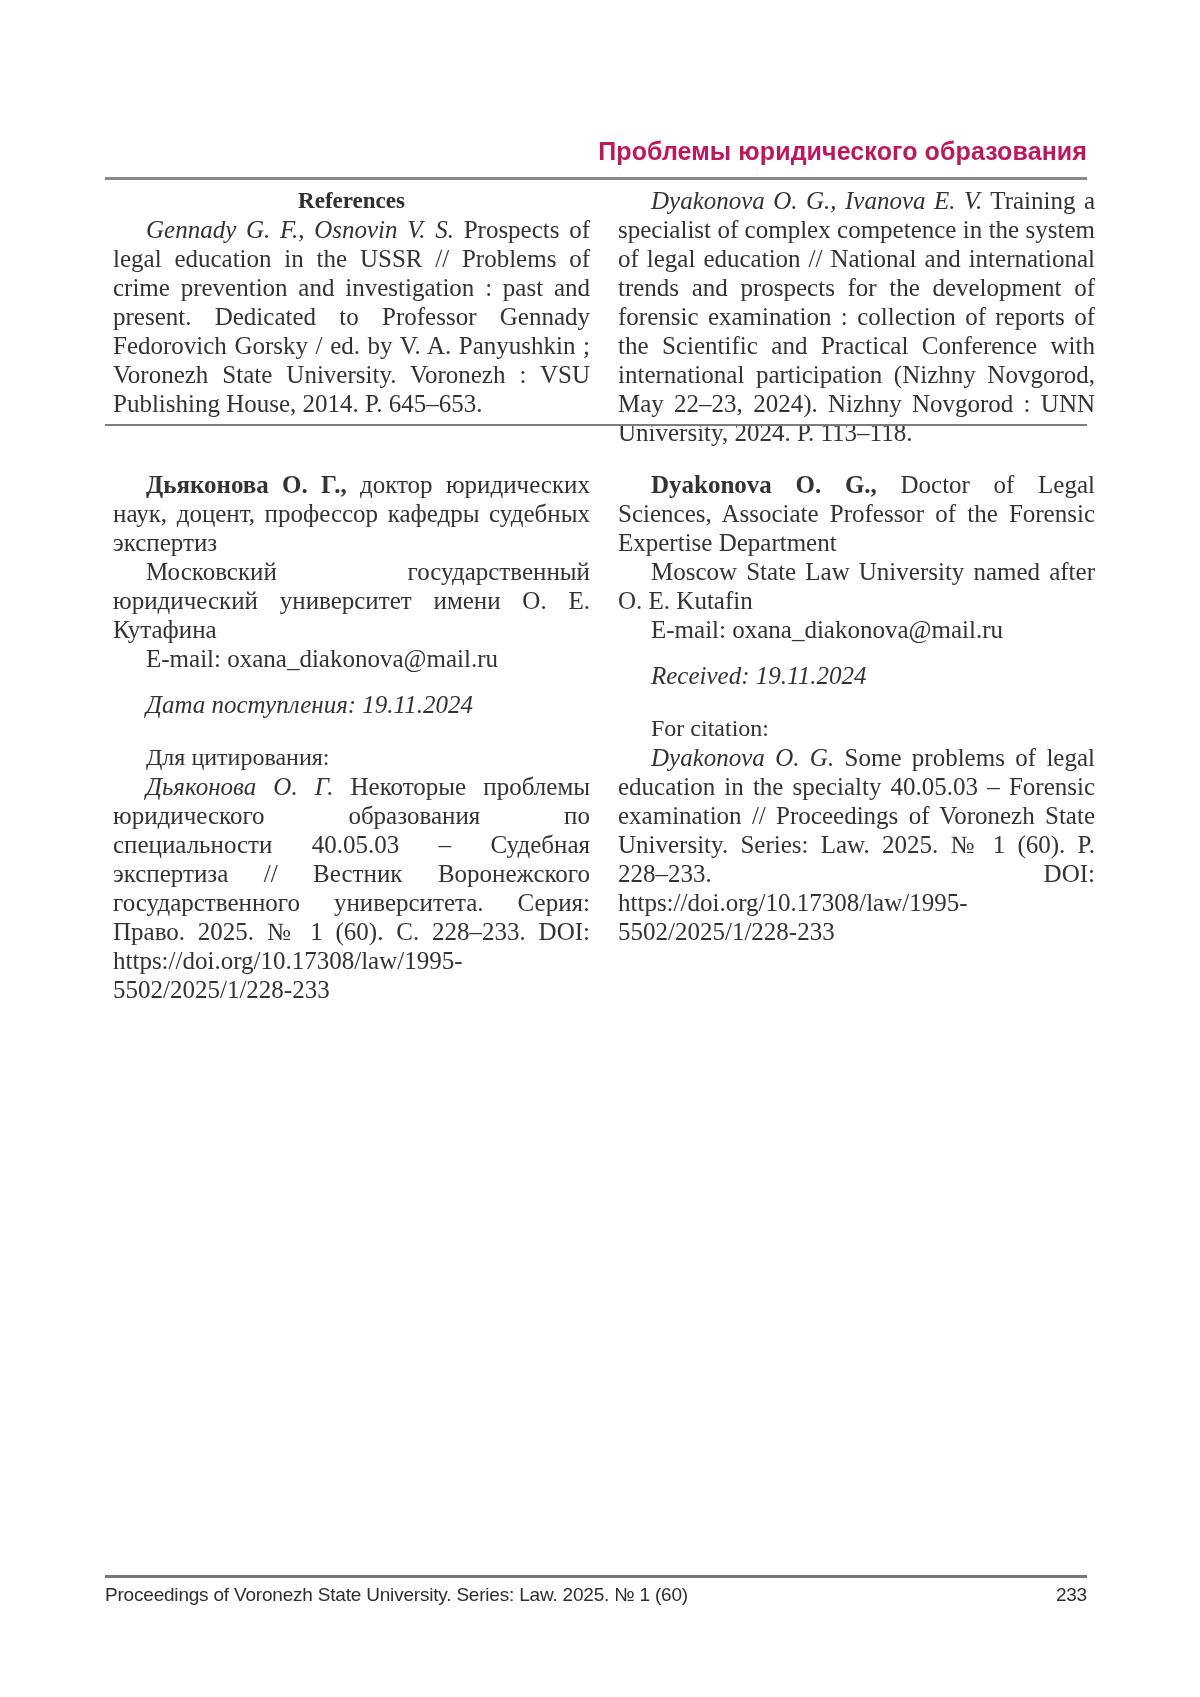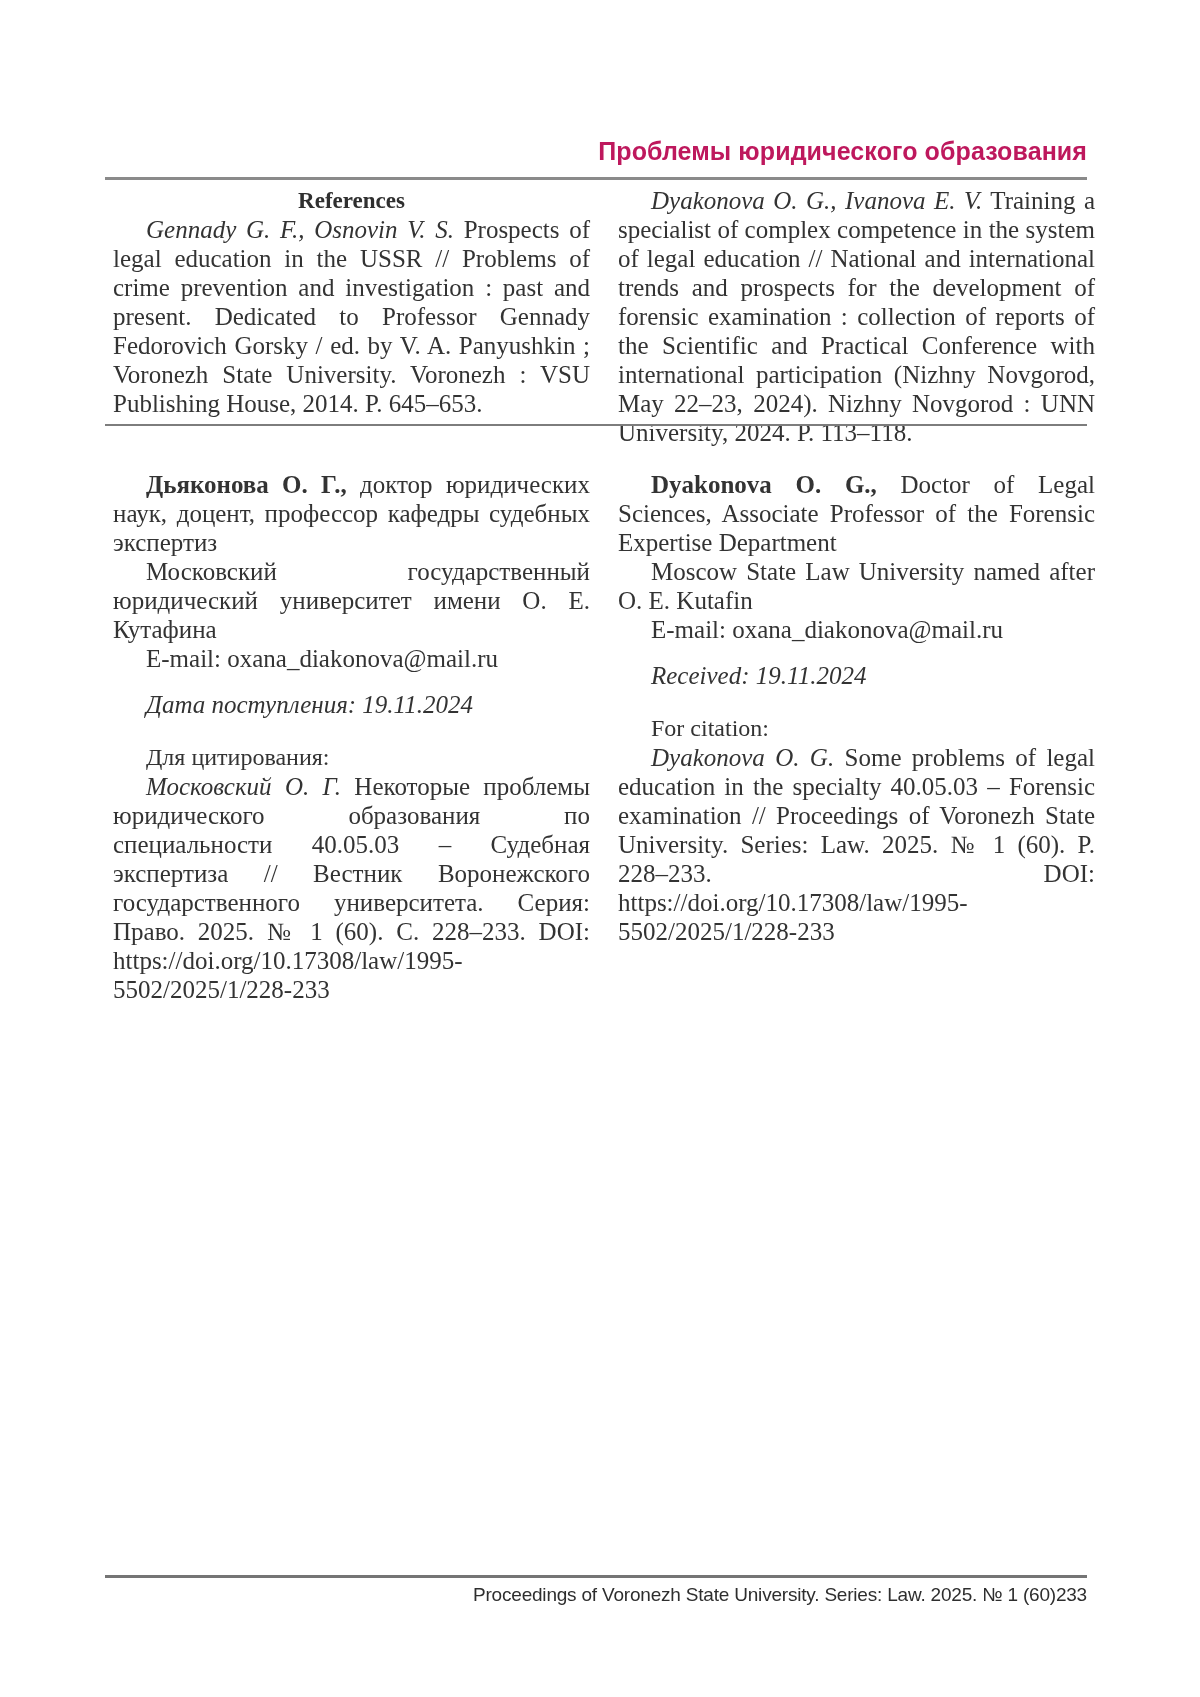--- a/index.html
+++ b/index.html
@@ -90,21 +90,21 @@
     font-weight: normal;
     text-indent: 33px;
   }
   
   .footer-row {
     position: absolute;
     top: 1583px;
     left: 0;
     width: 100%;
     display: flex;
-    justify-content: flex-end;
+    justify-content: space-between;
     align-items: baseline;
     font-family: "Liberation Sans", "DejaVu Sans", sans-serif;
     font-size: 19px;
     line-height: 24px;
     color: #2e2e2e;
     letter-spacing: -0.2px;
   }
 </style>
 </head>
 <body>
@@ -127,21 +127,21 @@
   <div class="rule mid-rule"></div>
 
   <section class="two-col authors-section">
 
     <div class="col" lang="ru">
       <p class="para"><span class="bd">Дьяконова О. Г.,</span><span> доктор юридических наук, доцент, профессор кафедры судебных экспертиз</span></p>
       <p class="para">Московский государственный юридический университет имени О. Е. Кутафина</p>
       <p class="para">E-mail: oxana_diakonova@mail.ru</p>
       <p class="para received">Дата поступления: 19.11.2024</p>
       <p class="citation-heading">Для цитирования:</p>
-      <p class="para"><span class="it">Московский О. Г.</span><span> Некоторые проблемы юридического образования по специальности 40.05.03 – Судебная экспертиза // Вестник Воронежского государственного университета. Серия: Право. 2025. № 1 (60). С. 228–233. DOI: https://doi.org/10.17308/law/1995-5502/2025/1/228-233</span></p>
+      <p class="para"><span class="it">Дьяконова О. Г.</span><span> Некоторые проблемы юридического образования по специальности 40.05.03 – Судебная экспертиза // Вестник Воронежского государственного университета. Серия: Право. 2025. № 1 (60). С. 228–233. DOI: https://doi.org/10.17308/law/1995-5502/2025/1/228-233</span></p>
     </div>
 
     <div class="col" lang="en">
       <p class="para"><span class="bd">Dyakonova O. G.,</span><span> Doctor of Legal Sciences, Associate Professor of the Forensic Expertise Department</span></p>
       <p class="para">Moscow State Law University named after O. E. Kutafin</p>
       <p class="para">E-mail: oxana_diakonova@mail.ru</p>
       <p class="para received">Received: 19.11.2024</p>
       <p class="citation-heading">For citation:</p>
       <p class="para"><span class="it">Dyakonova O. G.</span><span> Some problems of legal education in the specialty 40.05.03 – Forensic examination // Proceedings of Voronezh State University. Series: Law. 2025. № 1 (60). P. 228–233. DOI: https://doi.org/10.17308/law/1995-5502/2025/1/228-233</span></p>
     </div>

